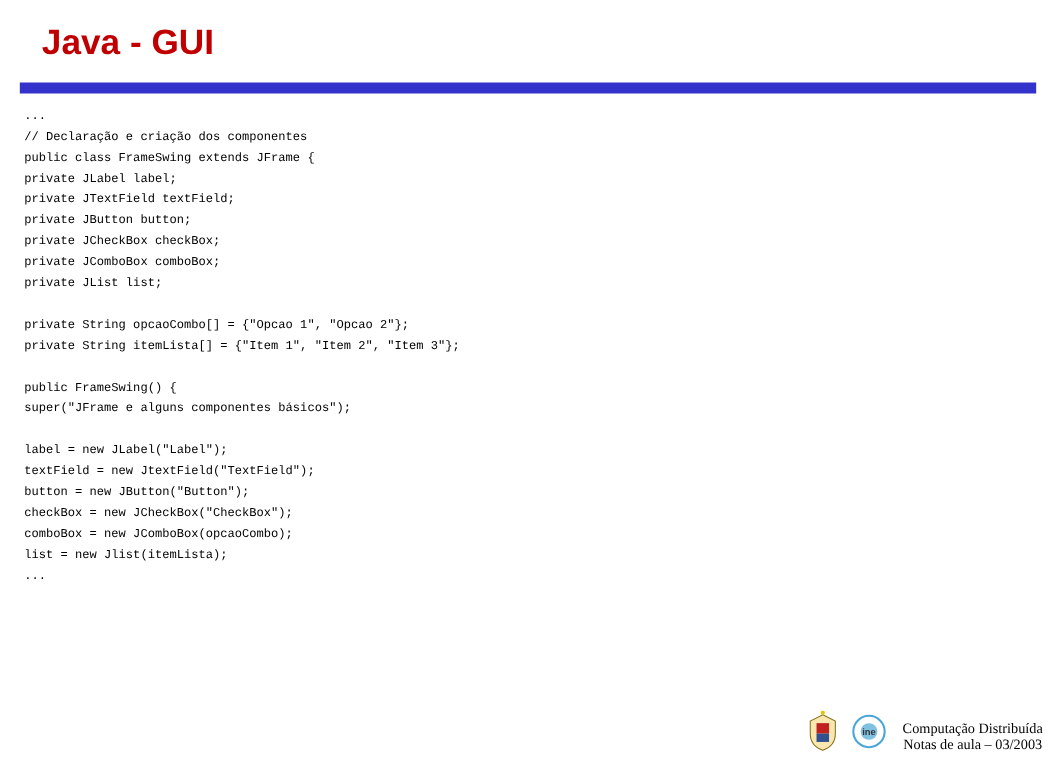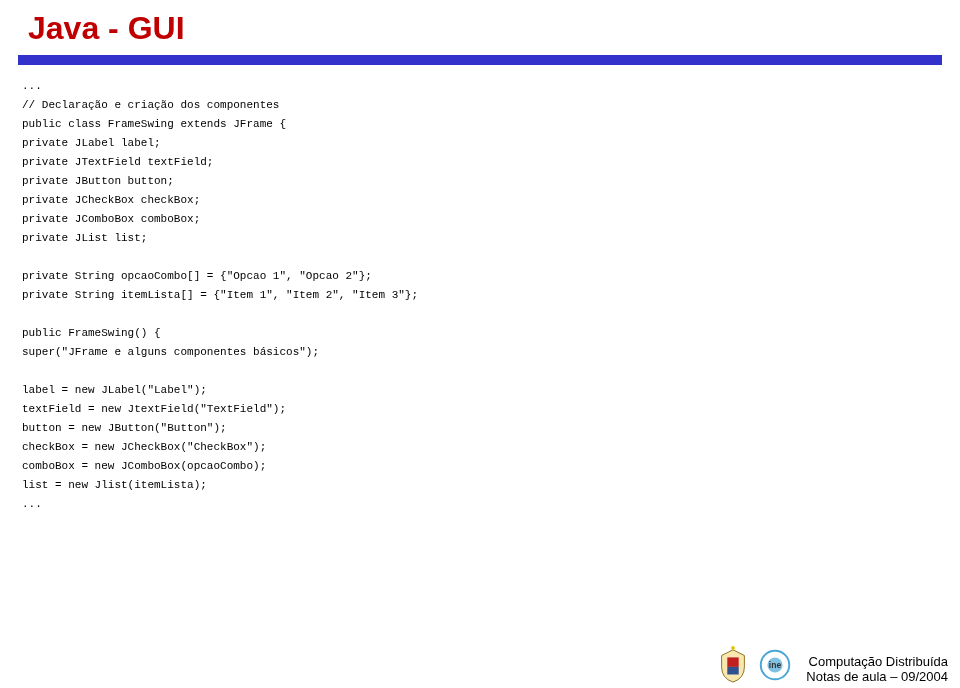--- a/index.html
+++ b/index.html
@@ -12,21 +12,21 @@
   position: relative;
   overflow: hidden;
 }
 .header {
   padding: 0 20px;
 }
 .title {
   font-size: 32px;
   color: #C00000;
   font-family: Arial, sans-serif;
-  margin: 8px;
+  margin: 18px;
   padding-top: 2px;
 }
 .bar {
   height: 10px;
   background: #3333CC;
   margin: 6px 18px 0 18px;
 }
 .code {
   font-family: "Courier New", monospace;
   font-size: 11px;
@@ -48,25 +48,25 @@
   align-items: flex-end;
   margin-right: 8px;
   text-decoration: underline;
 }
 .logo {
   width: 38px;
   height: 38px;
   margin-right: 4px;
 }
 .footer-text {
-  font-family: Liberation Sans, sans-serif;
+  font-family: Liberation Serif, serif;
   font-size: 13px;
   color: #000;
   line-height: 15px;
-  text-align: right;
+  text-align: center;
 }
 </style>
 </head>
 <body>
 
 <div class="header">
   <h1 class="title">Java - GUI</h1>
 </div>
 <div class="bar"></div>
 
@@ -103,15 +103,15 @@
       <circle cx="20" cy="2" r="2" fill="#E6C200"></circle>
     </svg>
     <svg class="logo" viewBox="0 0 40 40">
       <circle cx="20" cy="20" r="15" fill="none" stroke="#4AA6D6" stroke-width="2"></circle>
       <circle cx="20" cy="20" r="8" fill="#4AA6D6" opacity="0.7"></circle>
       <text x="20" y="23" font-size="9" font-family="Arial" font-weight="bold" fill="#333" text-anchor="middle">ine</text>
     </svg>
   </div>
   <div class="footer-text">
     <div>Computação Distribuída</div>
-    <div>Notas de aula  –  09/2004</div>
+    <div>Notas de aula  –  03/2003</div>
   </div>
 </div>
 
 </body></html>

